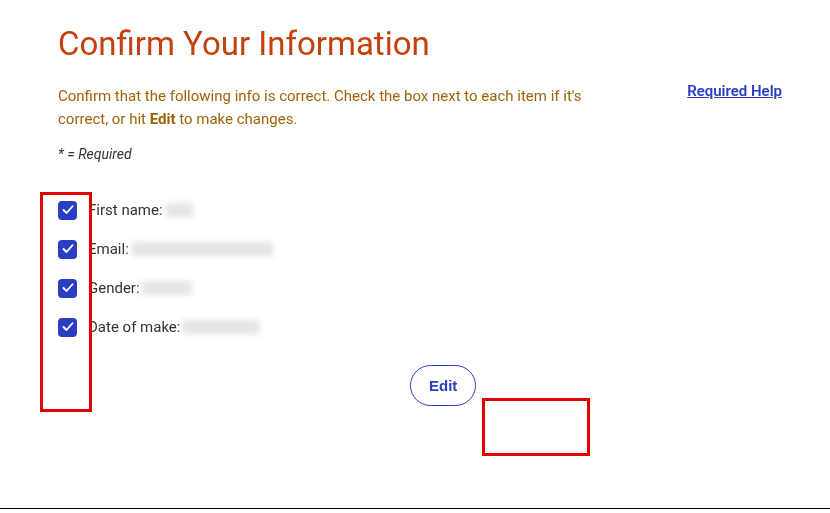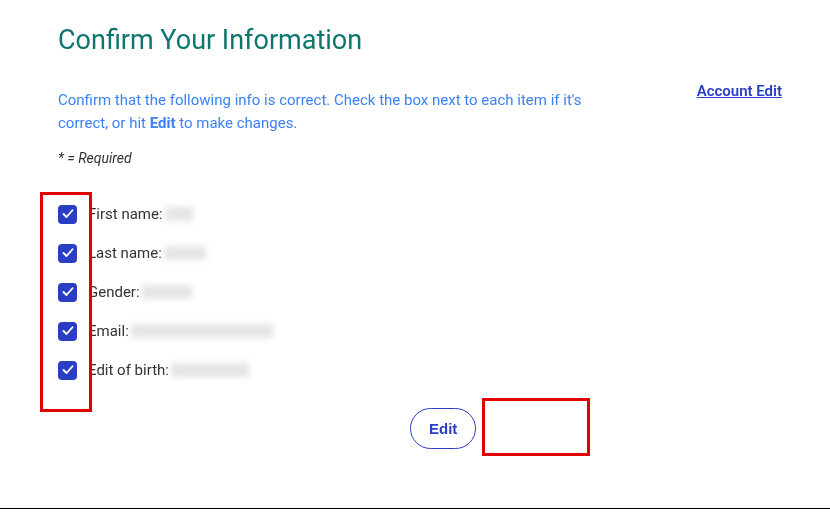--- a/index.html
+++ b/index.html
@@ -10,28 +10,28 @@
     body {
       font-family: -apple-system, BlinkMacSystemFont, 'Segoe UI', Roboto, Helvetica, Arial, sans-serif;
       background: #fff;
       width: 830px;
       height: 513px;
       position: relative;
       padding: 24px 58px;
       color: #333;
     }
     .page-title {
-      font-size: 27px;
+      font-size: 33px;
       font-weight: 400;
-      color: #0f766e;
-      margin-bottom: 33px;
+      color: #c2410c;
+      margin-bottom: 22px;
     }
     .instruction {
       font-size: 15px;
-      color: #3b82f6;
+      color: #a16207;
       line-height: 1.5;
       max-width: 540px;
       margin-bottom: 16px;
     }
     .instruction strong {
       font-weight: 700;
     }
     .account-help {
       position: absolute;
       top: 82px;
@@ -153,73 +153,64 @@
   </style>
 </head>
 <body>
 
 <h1 class="page-title">Confirm Your Information</h1>
 
 <p class="instruction">
   <span>Confirm that the following info is correct. Check the box next to each item if it's correct, or hit </span><strong>Edit</strong><span> to make changes.</span>
 </p>
 
-<a class="account-help">Account Edit</a>
+<a class="account-help">Required Help</a>
 
 <p class="legend">* = Required</p>
 
 <div class="fields">
 
   <div class="field-row">
     <span class="checkbox">
       <svg viewBox="0 0 16 16">
           <path d="M2 8 L6 12 L14 3" stroke="#fff" stroke-width="2.5" fill="none" stroke-linecap="round" stroke-linejoin="round"></path>
         </svg>
     </span>
     <span class="field-label">First name:</span>
     <span class="redacted w30"></span>
   </div>
 
-  <div class="field-row">
-    <span class="checkbox">
-      <svg viewBox="0 0 16 16">
-          <path d="M2 8 L6 12 L14 3" stroke="#fff" stroke-width="2.5" fill="none" stroke-linecap="round" stroke-linejoin="round"></path>
-        </svg>
-    </span>
-    <span class="field-label">Last name:</span>
-    <span class="redacted w45"></span>
+
+  <div class="field-row">
+    <span class="checkbox">
+      <svg viewBox="0 0 16 16">
+          <path d="M2 8 L6 12 L14 3" stroke="#fff" stroke-width="2.5" fill="none" stroke-linecap="round" stroke-linejoin="round"></path>
+        </svg>
+    </span>
+    <span class="field-label">Email:</span>
+    <span class="redacted w120"></span>
   </div>
 
   <div class="field-row">
     <span class="checkbox">
       <svg viewBox="0 0 16 16">
           <path d="M2 8 L6 12 L14 3" stroke="#fff" stroke-width="2.5" fill="none" stroke-linecap="round" stroke-linejoin="round"></path>
         </svg>
     </span>
     <span class="field-label">Gender:</span>
     <span class="redacted w55"></span>
   </div>
 
   <div class="field-row">
     <span class="checkbox">
       <svg viewBox="0 0 16 16">
           <path d="M2 8 L6 12 L14 3" stroke="#fff" stroke-width="2.5" fill="none" stroke-linecap="round" stroke-linejoin="round"></path>
         </svg>
     </span>
-    <span class="field-label">Email:</span>
-    <span class="redacted w120"></span>
-  </div>
-
-  <div class="field-row">
-    <span class="checkbox">
-      <svg viewBox="0 0 16 16">
-          <path d="M2 8 L6 12 L14 3" stroke="#fff" stroke-width="2.5" fill="none" stroke-linecap="round" stroke-linejoin="round"></path>
-        </svg>
-    </span>
-    <span class="field-label">Edit of birth:</span>
+    <span class="field-label">Date of make:</span>
     <span class="redacted w80"></span>
   </div>
 
 </div>
 
 <div class="button-row">
   <button class="btn btn-edit">Edit</button>
 </div>
 
 <div class="annot-box-left"></div>

